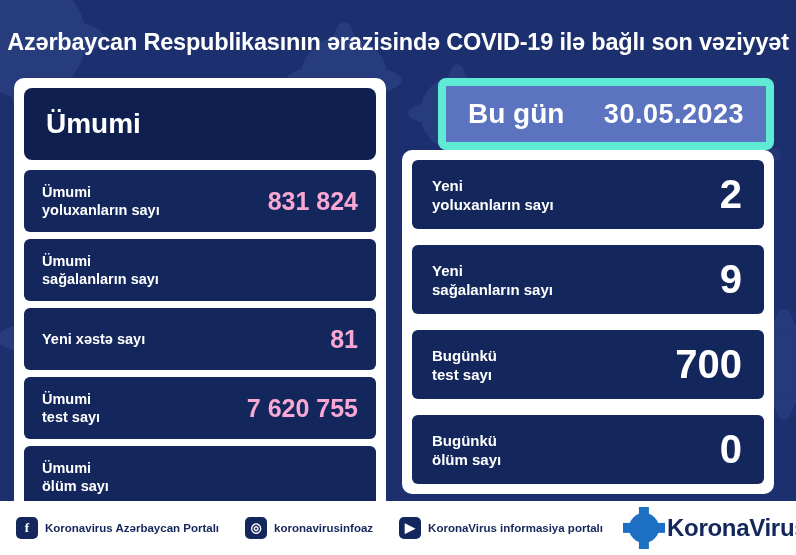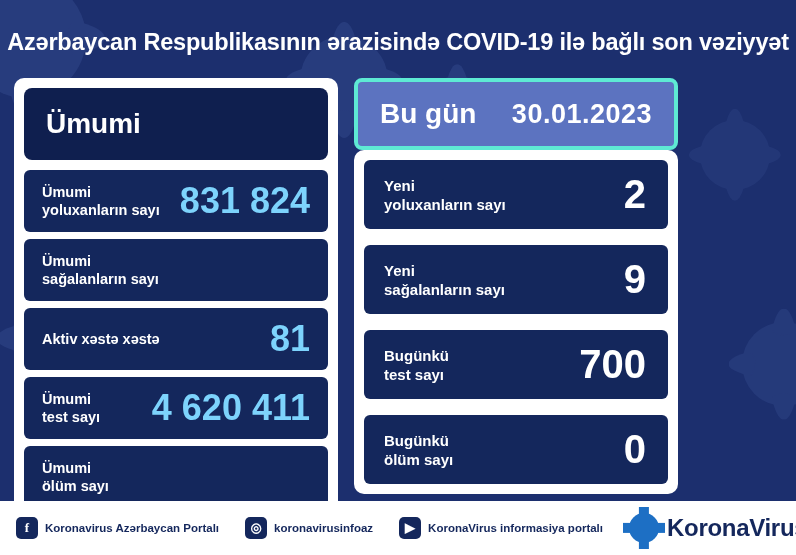--- a/index.html
+++ b/index.html
@@ -59,21 +59,21 @@
     white-space: nowrap;
   }
 
   .columns {
     position: relative;
     z-index: 3;
     display: flex;
     gap: 16px;
     padding: 22px 14px 0 14px;
   }
-  .col { width: 324px; }
+  .col { width: 372px; }
 
   .panel-left {
     background: #ffffff;
     border-radius: 10px;
     padding: 10px;
   }
 
   .head-left {
     background: #0f1f4f;
     border-radius: 8px;
@@ -88,21 +88,22 @@
     font-weight: bold;
   }
   .head-right {
     background: #5c73c0;
     border-radius: 8px;
     height: 72px;
     display: flex;
     align-items: center;
     justify-content: space-between;
     padding: 0 22px;
-    border: 4px solid #5eead4;
+    border: 8px solid #5eead4;
+    margin-left: 36px;
   }
   .head-right .h-label {
     color: #ffffff;
     font-size: 28px;
     font-weight: bold;
   }
   .head-right .h-date {
     color: #ffffff;
     font-size: 27px;
     font-weight: bold;
@@ -122,22 +123,22 @@
   }
   .row-l:last-child { margin-bottom: 0; }
   .row-l .lbl {
     color: #ffffff;
     font-size: 14.5px;
     line-height: 18px;
     font-weight: bold;
     white-space: pre-line;
   }
   .row-l .val {
-    color: #7dd3fc;
-    font-size: 36px;
+    color: #f9a8d4;
+    font-size: 25px;
     font-weight: bold;
     letter-spacing: 0px;
   }
 
   .rows-right { margin-top: 12px; }
   .panel-right-inner {
     background: #ffffff;
     border-radius: 10px;
     padding: 10px;
     margin-top: 0;
@@ -262,43 +263,43 @@
 yoluxanların sayı</span>
             <span class="val">831 824</span>
           </div>
 
           <div class="row-l">
             <span class="lbl">Ümumi
 sağalanların sayı</span>
           </div>
 
           <div class="row-l">
-            <span class="lbl">Aktiv xəstə xəstə</span>
+            <span class="lbl">Yeni xəstə sayı</span>
             <span class="val">81</span>
           </div>
 
           <div class="row-l">
             <span class="lbl">Ümumi
 test sayı</span>
-            <span class="val">4 620 411</span>
+            <span class="val">7 620 755</span>
           </div>
 
           <div class="row-l">
             <span class="lbl">Ümumi
 ölüm sayı</span>
           </div>
 
         </div>
       </div>
     </div>
 
     <div class="col">
       <div class="head-right">
         <span class="h-label">Bu gün</span>
-        <span class="h-date">30.01.2023</span>
+        <span class="h-date">30.05.2023</span>
       </div>
       <div class="panel-right-inner rows-right">
 
         <div class="row-r">
           <span class="lbl">Yeni
 yoluxanların sayı</span>
           <span class="val">2</span>
         </div>
 
         <div class="row-r">

